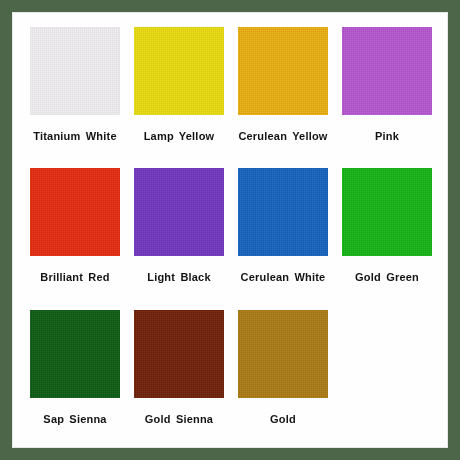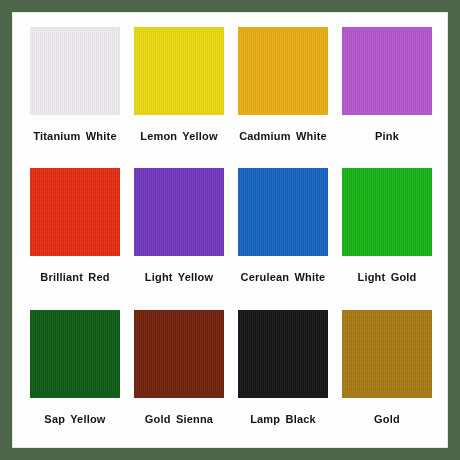--- a/index.html
+++ b/index.html
@@ -108,85 +108,79 @@
         <div class="swatch-wrap">
           <div class="swatch light-edge" style="background-color: rgb(239, 237, 239);"></div>
         </div>
         <div class="label">Titanium White</div>
       </div>
 
       <div class="cell">
         <div class="swatch-wrap">
           <div class="swatch" style="background-color: rgb(232, 218, 13);"></div>
         </div>
-        <div class="label">Lemon Yellow</div>
+        <div class="label">Lamp Yellow</div>
       </div>
 
       <div class="cell">
         <div class="swatch-wrap">
           <div class="swatch" style="background-color: rgb(232, 173, 16);"></div>
         </div>
-        <div class="label">Cadmium White</div>
+        <div class="label">Cerulean Yellow</div>
       </div>
 
       <div class="cell">
         <div class="swatch-wrap">
           <div class="swatch" style="background-color: rgb(180, 85, 207);"></div>
         </div>
         <div class="label">Pink</div>
       </div>
 
       <div class="cell">
         <div class="swatch-wrap">
           <div class="swatch" style="background-color: rgb(227, 42, 14);"></div>
         </div>
         <div class="label">Brilliant Red</div>
       </div>
 
       <div class="cell">
         <div class="swatch-wrap">
           <div class="swatch" style="background-color: rgb(111, 53, 189);"></div>
         </div>
-        <div class="label">Light Yellow</div>
+        <div class="label">Light Black</div>
       </div>
 
       <div class="cell">
         <div class="swatch-wrap">
           <div class="swatch" style="background-color: rgb(20, 97, 189);"></div>
         </div>
         <div class="label">Cerulean White</div>
       </div>
 
       <div class="cell">
         <div class="swatch-wrap">
           <div class="swatch" style="background-color: rgb(20, 179, 20);"></div>
         </div>
-        <div class="label">Light Gold</div>
+        <div class="label">Gold Green</div>
       </div>
 
       <div class="cell">
         <div class="swatch-wrap">
           <div class="swatch" style="background-color: rgb(13, 90, 18);"></div>
         </div>
-        <div class="label">Sap Yellow</div>
+        <div class="label">Sap Sienna</div>
       </div>
 
       <div class="cell">
         <div class="swatch-wrap">
           <div class="swatch" style="background-color: rgb(110, 31, 8);"></div>
         </div>
         <div class="label">Gold Sienna</div>
       </div>
 
-      <div class="cell">
-        <div class="swatch-wrap">
-          <div class="swatch" style="background-color: rgb(18, 18, 18);"></div>
-        </div>
-        <div class="label">Lamp Black</div>
-      </div>
 
       <div class="cell">
         <div class="swatch-wrap">
           <div class="swatch" style="background-color: rgb(168, 120, 18);"></div>
         </div>
         <div class="label">Gold</div>
       </div>
 
     </div>
   </div>

